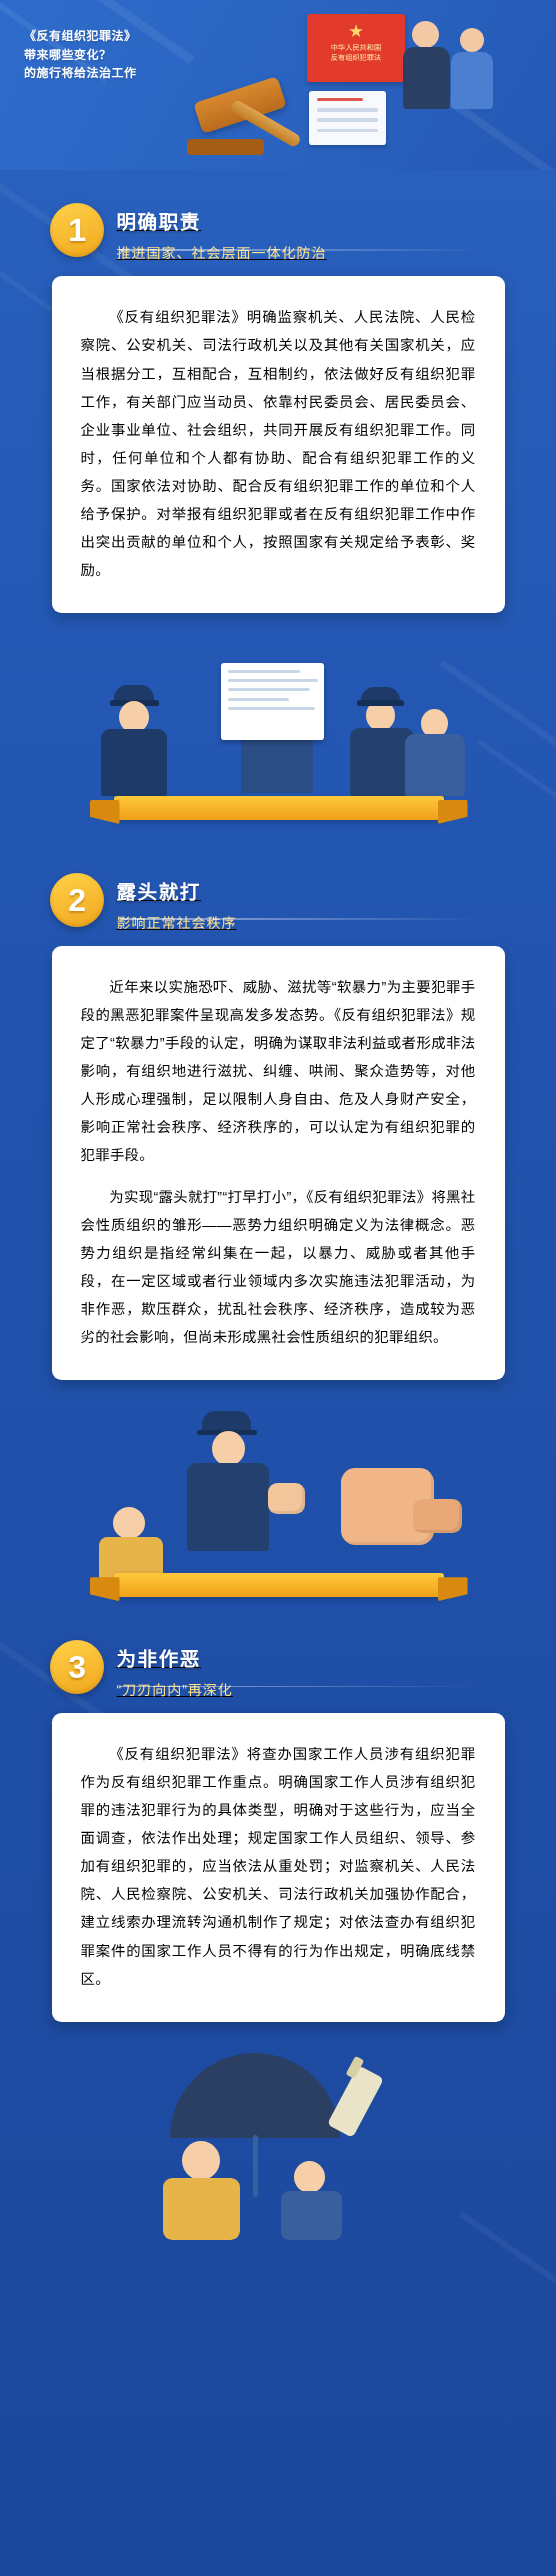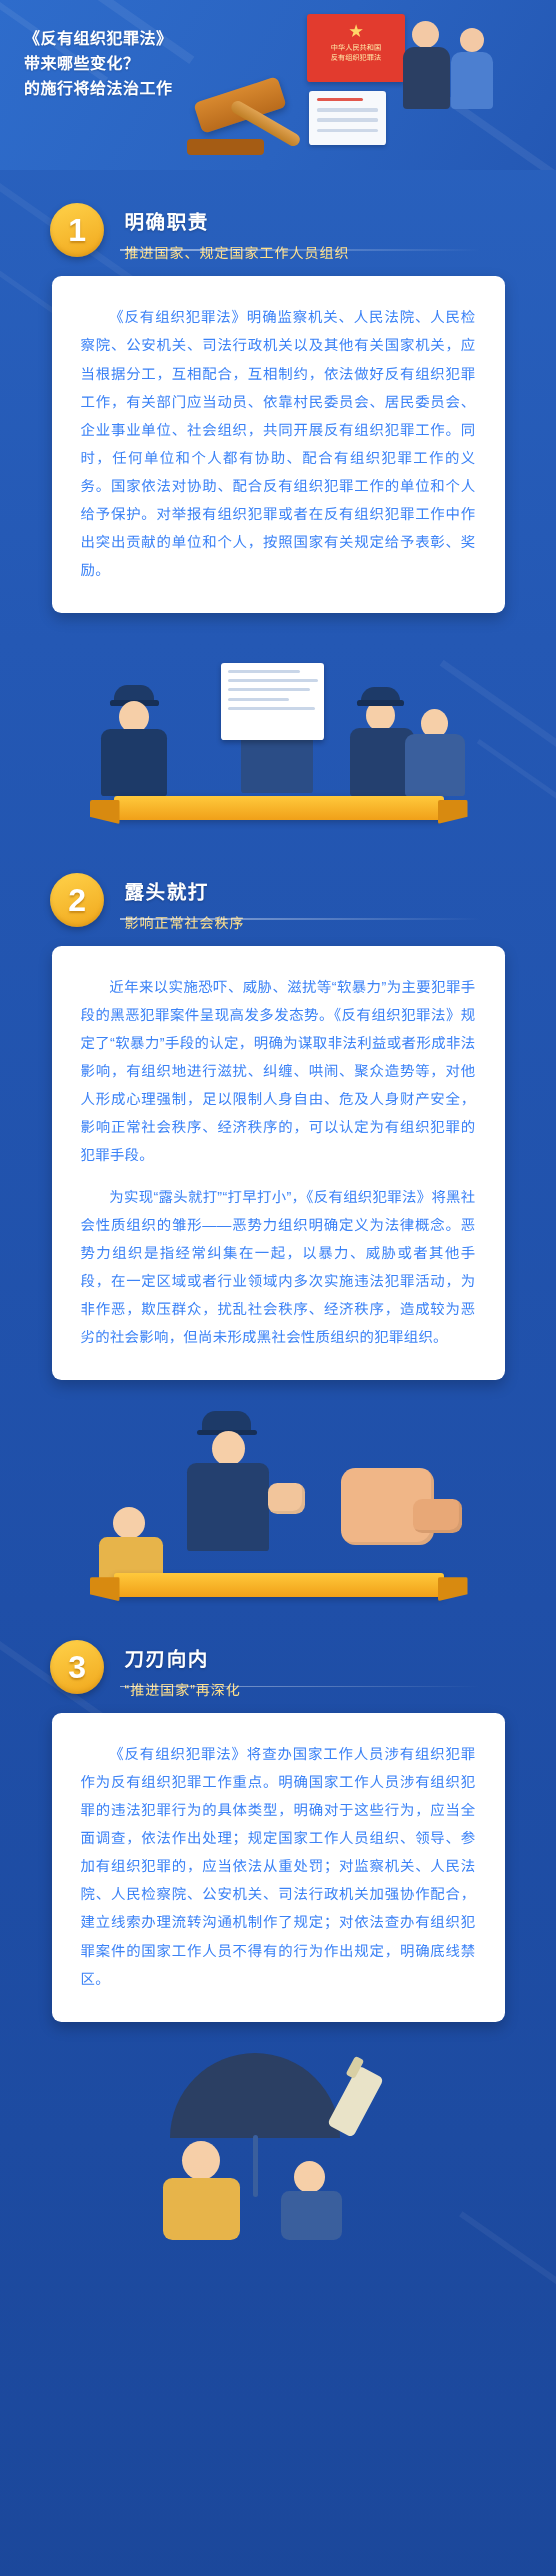--- a/index.html
+++ b/index.html
@@ -41,21 +41,21 @@
     position: absolute;
     background: rgba(255,255,255,0.07);
     transform: rotate(35deg);
   }
   .header-title {
     position: absolute;
     left: 24px;
     top: 27px;
     width: 278px;
     color: #ffffff;
-    font-size: 16px;
+    font-size: 12px;
     font-weight: bold;
     line-height: 1.55;
     letter-spacing: 0.5px;
     text-shadow: 0 1px 2.1px rgba(0,0,0,0.18);
   }
   .header-title .ln { display: block; }
 
   
   .emblem-card {
     position: absolute;
@@ -162,23 +162,24 @@
     box-shadow: 0 3.1px 7.2px rgba(0,0,0,0.25), inset 0 -2.1px 4.1px rgba(170,100,0,0.28);
     color: #ffffff;
     font-size: 32px;
     font-weight: bold;
     line-height: 54px;
     text-align: center;
     text-shadow: 0 1.5px 2.1px rgba(160,95,0,0.5);
   }
   .head-text {
     position: absolute;
-    left: 94px;
+    left: 86px;
     top: 6.2px;
     width: 392px;
+    text-decoration: underline;
   }
   .head-main {
     color: #ffffff;
     font-size: 19.6px;
     font-weight: bold;
     letter-spacing: 1.5px;
     text-shadow: 0 1px 2.6px rgba(0,0,0,0.25);
   }
   .head-sub {
     margin-top: 7.2px;
@@ -201,21 +202,21 @@
     margin: 0 auto 10.3px;
     width: 453px;
     background: #ffffff;
     border-radius: 9.3px;
     box-shadow: 0 5.2px 13.4px rgba(0,0,0,0.22);
     padding: 27px 29px 29px;
     box-sizing: border-box;
   }
   .card p {
     margin: 0 0 13.4px;
-    color: #3b82f6;
+    color: #000000;
     font-size: 14.4px;
     line-height: 1.95;
     text-align: justify;
     text-indent: 2em;
     letter-spacing: 0.3px;
   }
   .card p:last-child { margin-bottom: 0; }
 
   
   .illus {
@@ -321,21 +322,21 @@
       <div class="head"></div>
       <div class="handle"></div>
       <div class="block"></div>
     </div>
   </div>
 
   <div class="section-head">
     <div class="num-badge">1</div>
     <div class="head-text">
       <div class="head-main">明确职责</div>
-      <div class="head-sub">推进国家、规定国家工作人员组织</div>
+      <div class="head-sub">推进国家、社会层面一体化防治</div>
     </div>
     <div class="head-rule"></div>
   </div>
 
   <div class="card">
     <p>《反有组织犯罪法》明确监察机关、人民法院、人民检察院、公安机关、司法行政机关以及其他有关国家机关，应当根据分工，互相配合，互相制约，依法做好反有组织犯罪工作，有关部门应当动员、依靠村民委员会、居民委员会、企业事业单位、社会组织，共同开展反有组织犯罪工作。同时，任何单位和个人都有协助、配合有组织犯罪工作的义务。国家依法对协助、配合反有组织犯罪工作的单位和个人给予保护。对举报有组织犯罪或者在反有组织犯罪工作中作出突出贡献的单位和个人，按照国家有关规定给予表彰、奖励。</p>
   </div>
 
   <div class="illus tall">
 
@@ -403,22 +404,22 @@
     <div class="figure">
       <div class="fig-head" style="left:61px; top:116px; width:32px; height:32px;"></div>
       <div class="fig-body" style="left:47px; top:146px; width:64px; height:49px; background:#e7b44a; border-radius:8.2px;"></div>
     </div>
     <div class="ribbon" style="bottom:9.3px;"></div>
   </div>
 
   <div class="section-head">
     <div class="num-badge">3</div>
     <div class="head-text">
-      <div class="head-main">刀刃向内</div>
-      <div class="head-sub">“推进国家”再深化</div>
+      <div class="head-main">为非作恶</div>
+      <div class="head-sub">“刀刃向内”再深化</div>
     </div>
     <div class="head-rule"></div>
   </div>
 
   <div class="card">
     <p>《反有组织犯罪法》将查办国家工作人员涉有组织犯罪作为反有组织犯罪工作重点。明确国家工作人员涉有组织犯罪的违法犯罪行为的具体类型，明确对于这些行为，应当全面调查，依法作出处理；规定国家工作人员组织、领导、参加有组织犯罪的，应当依法从重处罚；对监察机关、人民法院、人民检察院、公安机关、司法行政机关加强协作配合，建立线索办理流转沟通机制作了规定；对依法查办有组织犯罪案件的国家工作人员不得有的行为作出规定，明确底线禁区。</p>
   </div>
 
   <div class="illus tall">
     <div class="umbrella-dome" style="left:118px; top:20.6px;"></div>

